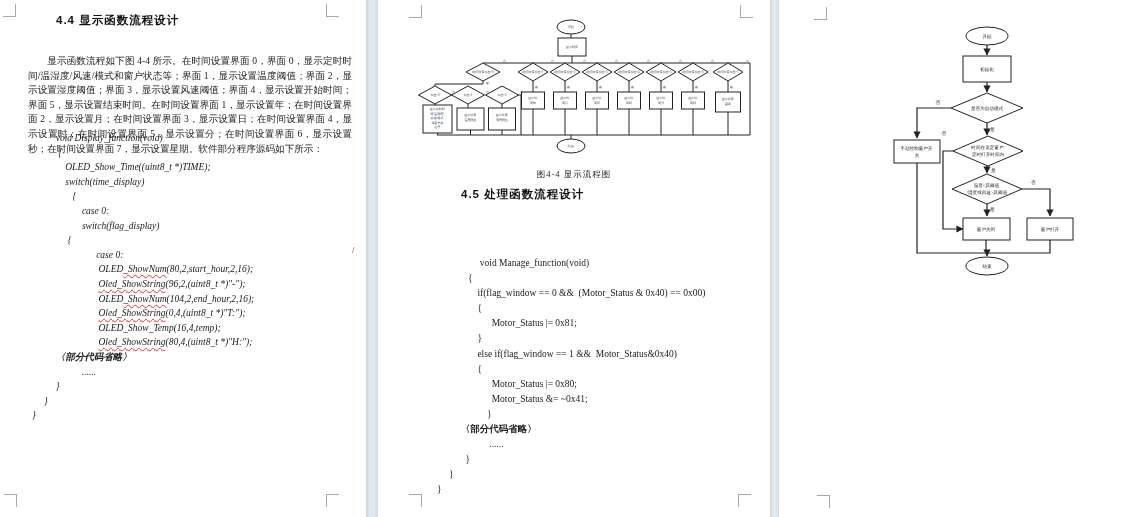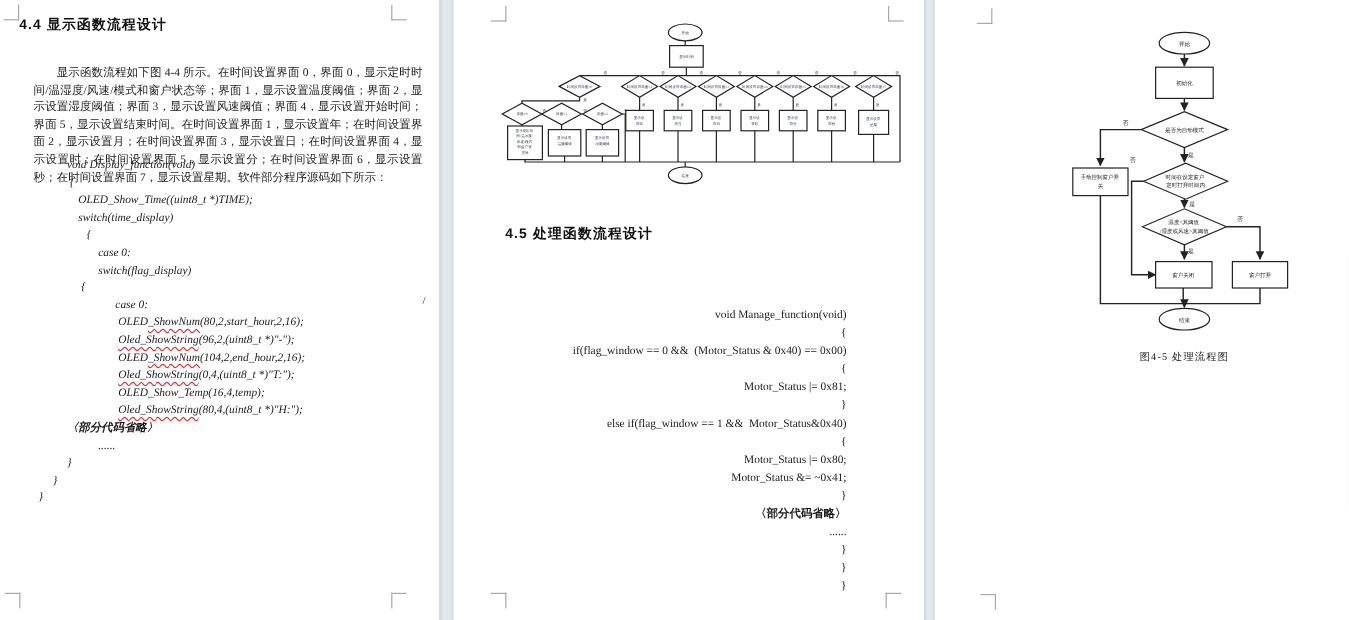--- a/index.html
+++ b/index.html
@@ -6,27 +6,27 @@
   #canvas{position:relative;width:1124px;height:517px;background:#fff;overflow:hidden;
           font-family:"Liberation Serif",serif;color:#1b1b1b;}
   .page{position:absolute;top:0;height:517px;background:#ffffff;}
   .sep{position:absolute;top:0;height:517px;background:linear-gradient(90deg,#c9d3db,#e2e9ee 30%,#e2e9ee 70%,#cfd9e1);}
   .cropmark{position:absolute;width:12px;height:12px;}
   .cm-tl{border-right:1px solid #a8a8a8;border-bottom:1px solid #a8a8a8;}
   .cm-tr{border-left:1px solid #a8a8a8;border-bottom:1px solid #a8a8a8;}
   .cm-bl{border-right:1px solid #a8a8a8;border-top:1px solid #a8a8a8;}
   .cm-br{border-left:1px solid #a8a8a8;border-top:1px solid #a8a8a8;}
   .heading{position:absolute;font-family:"Liberation Sans",sans-serif;font-weight:bold;
-           font-size:11.5px;letter-spacing:1px;color:#111;}
+           font-size:11.5px;letter-spacing:1px;color:#111;margin-left:40px;}
   .para{position:absolute;font-size:9.6px;line-height:14.6px;text-align:justify;
         text-indent:2em;color:#1a1a1a;}
   .para2{line-height:15px;}
   .codeblock{position:absolute;font-size:9.5px;white-space:pre;color:#1b1b1b;}
   .code1 .code-line{height:14.6px;line-height:14.6px;font-style:italic;}
-  .code2 .code-line{height:15.1px;line-height:15.1px;text-align:right;}
+  .code2 .code-line{height:15.1px;line-height:15.1px;}
   .sp{text-decoration:underline;text-decoration-style:wavy;text-decoration-color:#e03131;
       text-decoration-thickness:1px;text-underline-offset:2px;text-decoration-skip-ink:none;}
   .cjk-note{font-weight:bold;}
   .caption{position:absolute;font-size:8.5px;text-align:center;color:#222;letter-spacing:1px;}
   .stray{position:absolute;font-size:9px;color:#333;}
   svg{position:absolute;overflow:visible;}
   svg text{font-family:"Liberation Serif",serif;fill:#35404d;}
   .shape{fill:#ffffff;stroke:#222;stroke-width:1;}
   .wire{fill:none;stroke:#222;stroke-width:1;}
   .wire2{fill:none;stroke:#222;stroke-width:1.2;}
@@ -56,20 +56,21 @@
   </div>
 
   <div class="sep" style="left:366px;width:12px;"></div>
 
   <div class="page" style="left:378px;width:392px;">
     <div class="cropmark cm-tl" style="left:31px;top:5px;"></div>
     <div class="cropmark cm-tr" style="left:362px;top:5px;"></div>
     <div class="cropmark cm-bl" style="left:31px;top:494px;"></div>
     <div class="cropmark cm-br" style="left:360px;top:494px;"></div>
 
+    <div class="caption" style="left:43px;top:169px;width:306px;">图4-4   显示流程图</div>
 
     <div class="heading" style="left:43px;top:187px;text-align:center;">4.5 处理函数流程设计</div>
 
 
     <div class="codeblock code2" style="left:59px;top:256px;"><div class="code-line">                  void Manage_function(void)</div><div class="code-line">             {</div><div class="code-line">                 if(flag_window == 0 &amp;&amp;  (Motor_Status &amp; 0x40) == 0x00)</div><div class="code-line">                 {</div><div class="code-line">                       Motor_Status |= 0x81;</div><div class="code-line">                 }</div><div class="code-line">                 else if(flag_window == 1 &amp;&amp;  Motor_Status&amp;0x40)</div><div class="code-line">                 {</div><div class="code-line">                       Motor_Status |= 0x80;</div><div class="code-line">                       Motor_Status &amp;= ~0x41;</div><div class="code-line">                     }</div><div class="code-line cjk-note">          〈部分代码省略〉</div><div class="code-line">                      ......</div><div class="code-line">            }</div><div class="code-line">     }</div><div class="code-line">}</div></div>
   </div>
 
   <svg style="left:410px;top:15px;" width="350" height="170" viewBox="410 15 350 170">
 
     <line class="wire" x1="571" y1="34" x2="571" y2="38"></line>
@@ -208,21 +209,20 @@
       <tspan x="728" y="100">显示设置</tspan>
       <tspan x="728" y="105">星期</tspan>
     </text>
   </svg>
 
   <div class="sep" style="left:770px;width:9px;"></div>
 
   <div class="page" style="left:779px;width:345px;">
     <div class="cropmark cm-tl" style="left:35px;top:7px;"></div>
     <div class="cropmark cm-bl" style="left:38px;top:495px;"></div>
-    <div class="caption" style="left:101px;top:292px;width:214px;">图4-5   处理流程图</div>
   </div>
 
   <svg style="left:885px;top:20px;" width="200" height="290" viewBox="885 20 200 290">
     <defs>
       <marker id="ah" markerWidth="7" markerHeight="7" refX="5.5" refY="3" orient="auto">
         <path d="M0,0 L6,3 L0,6 z" fill="#222"></path>
       </marker>
     </defs>
 
     <line class="wire2" x1="987" y1="45" x2="987" y2="55" marker-end="url(#ah)"></line>

